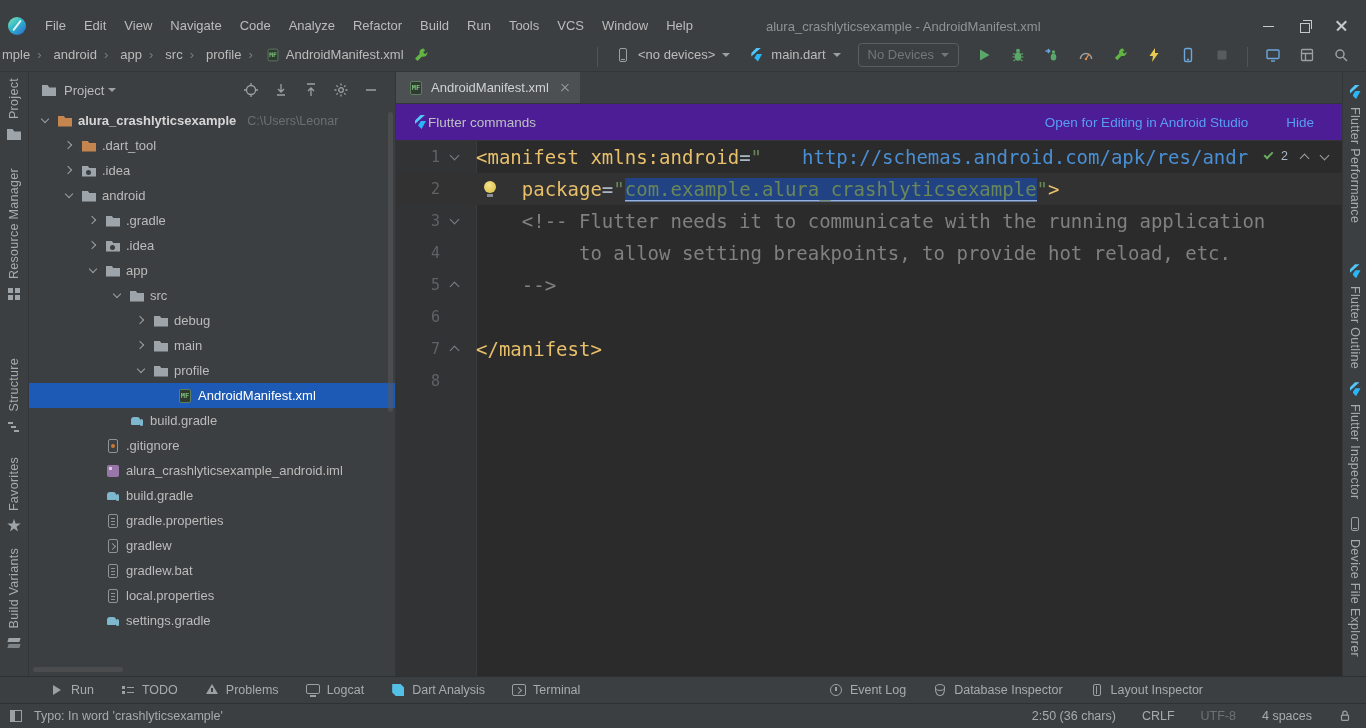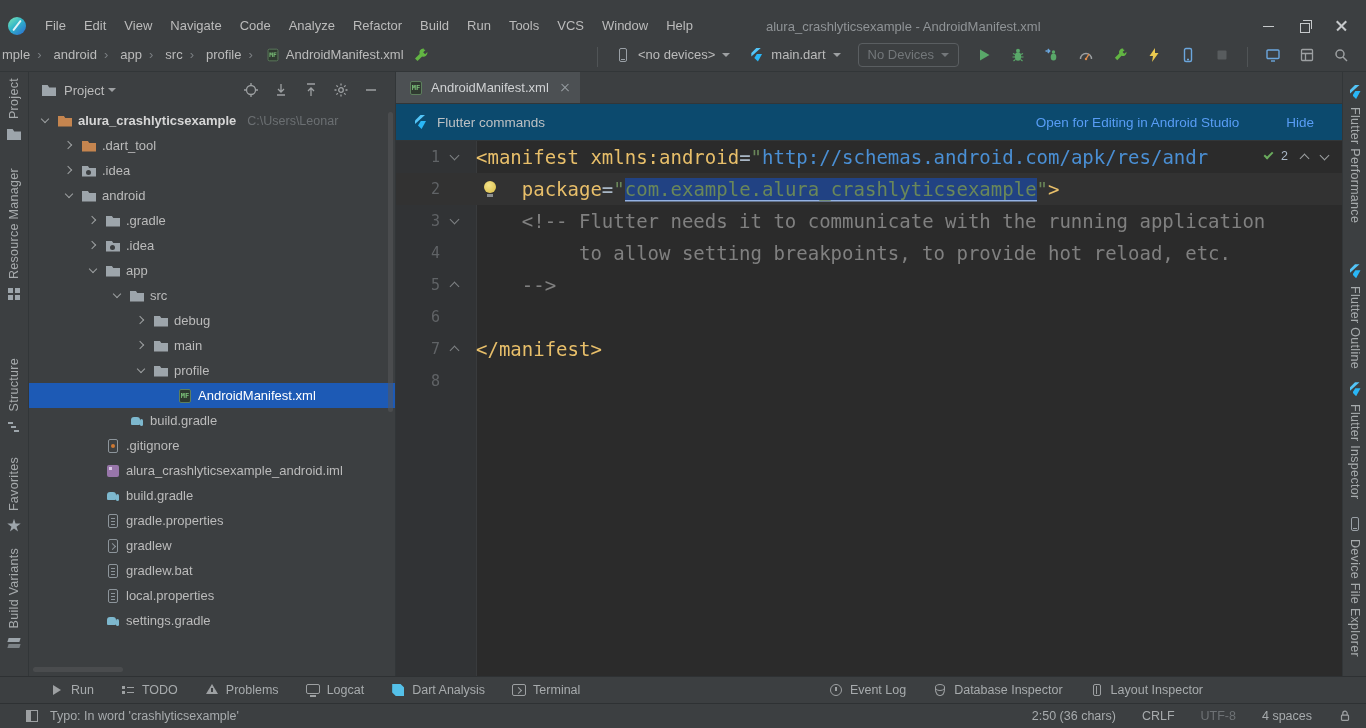--- a/index.html
+++ b/index.html
@@ -83,22 +83,22 @@
 
   
   #editor { position:absolute; left:395px; top:72px; right:24px; bottom:52px; background:#2b2b2b;
     border-left:1px solid #323638; display:flex; flex-direction:column; }
   .tabbar { height:32px; background:#3c3f41; border-bottom:1px solid #323638; display:flex; align-items:stretch; }
   .tab { display:flex; align-items:center; gap:7px; padding:0 10px 0 12px; background:#4c5053;
     font-size:13px; color:#d0d2d4; }
   .tab-close { width:10px; height:10px; position:relative; margin-left:4px; }
   .tab-close::before,.tab-close::after { content:""; position:absolute; left:0; top:4.5px; width:10px; height:1.3px; background:#9ba1a6; }
   .tab-close::before { transform:rotate(45deg); } .tab-close::after { transform:rotate(-45deg); }
-  .banner { height:37px; background:#0c4a6e; border-bottom:1px solid #323638; display:flex; align-items:center;
-    gap:9px; padding:0 28px 0 16px; font-size:13.5px; color:#bcc0c3; }
+  .banner { height:37px; background:#4c1d95; border-bottom:1px solid #323638; display:flex; align-items:center;
+    padding:0 28px 0 16px; font-size:13.5px; color:#bcc0c3; }
   .banner .link { color:#589df6; }
   .banner .action { margin-left:auto; }
   .banner .hide { margin-left:38px; }
 
   .code-area { position:relative; flex:1; overflow:hidden;
     background:linear-gradient(90deg,#313335 0 80px,#393b3d 80px 81px,#2b2b2b 81px); }
   .code-row { position:relative; height:32px; display:flex; align-items:center; }
   .code-row.current { background:#323232; }
   .gut { width:80px; flex:none; display:flex; align-items:center; }
   .lineno { width:44px; text-align:right; font:15px "DejaVu Sans Mono", monospace; color:#606366; }
@@ -106,21 +106,21 @@
   .fold.start::before, .fold.end::before { content:""; position:absolute; width:6px; height:6px; left:5px;
     border-right:1.6px solid #7e8284; border-bottom:1.6px solid #7e8284; }
   .fold.start::before { top:2px; transform:rotate(45deg); }
   .fold.end::before { top:5px; transform:rotate(-135deg); }
   .ct { white-space:pre; font:19px/32px "DejaVu Sans Mono", monospace; color:#a9b7c6; }
   .tk.pl  { color:#a9b7c6; }
   .tk.tag { color:#e8bf6a; }
   .tk.attr{ color:#e8bf6a; }
   .tk.ns  { color:#9876aa; }
   .tk.str { color:#6a8759; }
-  .tk.url { color:#4a8fd4; }
+  .tk.url { color:#4a8fd4;margin-left:40px; }
   .tk.cmt { color:#808080; }
   .tk.sel { background:#214283; box-shadow:0 1.5px 0 #93b1e3; }
   .bulb { position:absolute; left:88px; top:8px; width:12px; height:12px; border-radius:50%;
     background:radial-gradient(circle at 40% 35%, #f4e38a, #d9bb45); }
   .bulb::after { content:""; position:absolute; left:3px; bottom:-4px; width:6px; height:3px; background:#8a8d8f; }
   .inspections { position:absolute; top:8px; right:14px; display:flex; align-items:center; gap:8px;
     font-size:12.5px; color:#a9b7c6; }
   .insp-check { width:9px; height:5px; border-left:2px solid #6aab5d; border-bottom:2px solid #6aab5d;
     transform:rotate(-45deg); margin-top:-3px; }
   .nav-chev { width:8px; height:8px; position:relative; margin-left:4px; }
@@ -131,21 +131,21 @@
   .ed-breadcrumb { height:28px; border-top:1px solid #313335; display:flex; align-items:center;
     padding-left:14px; font-size:13px; color:#a9b7c6; background:#2b2b2b; }
 
   
   #bottombar { position:absolute; left:0; right:0; bottom:25px; height:27px; background:#3c3f41;
     border-top:1px solid #2e3133; display:flex; align-items:center; font-size:12.5px; color:#a7abad; }
   .bb-left { display:flex; align-items:center; margin-left:36px; }
   .bb-right { display:flex; align-items:center; margin-left:auto; margin-right:150px; }
   .bb-item { display:flex; align-items:center; gap:6px; padding:0 13px; }
   #statusbar { position:absolute; left:0; right:0; bottom:0; height:25px; background:#3c3f41;
-    border-top:1px solid #2e3133; display:flex; align-items:center; font-size:12.5px; color:#a7abad;padding-left:16px; }
+    border-top:1px solid #2e3133; display:flex; align-items:center; font-size:12.5px; color:#a7abad; }
   .sb-toggle { width:12px; height:12px; border:1.4px solid #9da0a2; margin:0 12px 0 10px; position:relative; }
   .sb-toggle::before { content:""; position:absolute; left:0; top:0; bottom:0; width:3.5px; background:#9da0a2; }
   .sb-right { margin-left:auto; display:flex; align-items:center; gap:26px; padding-right:14px; }
   .sb-dim { color:#6e7275; }
 
   
   [data-icon] { width:16px; height:16px; position:relative; display:inline-block; flex:none; }
   [data-icon="folder"]::before, [data-icon="folder-idea"]::before,
   [data-icon="project-folder"]::before, [data-icon="folder-excluded"]::before,
   [data-icon="project-tab"]::before {

